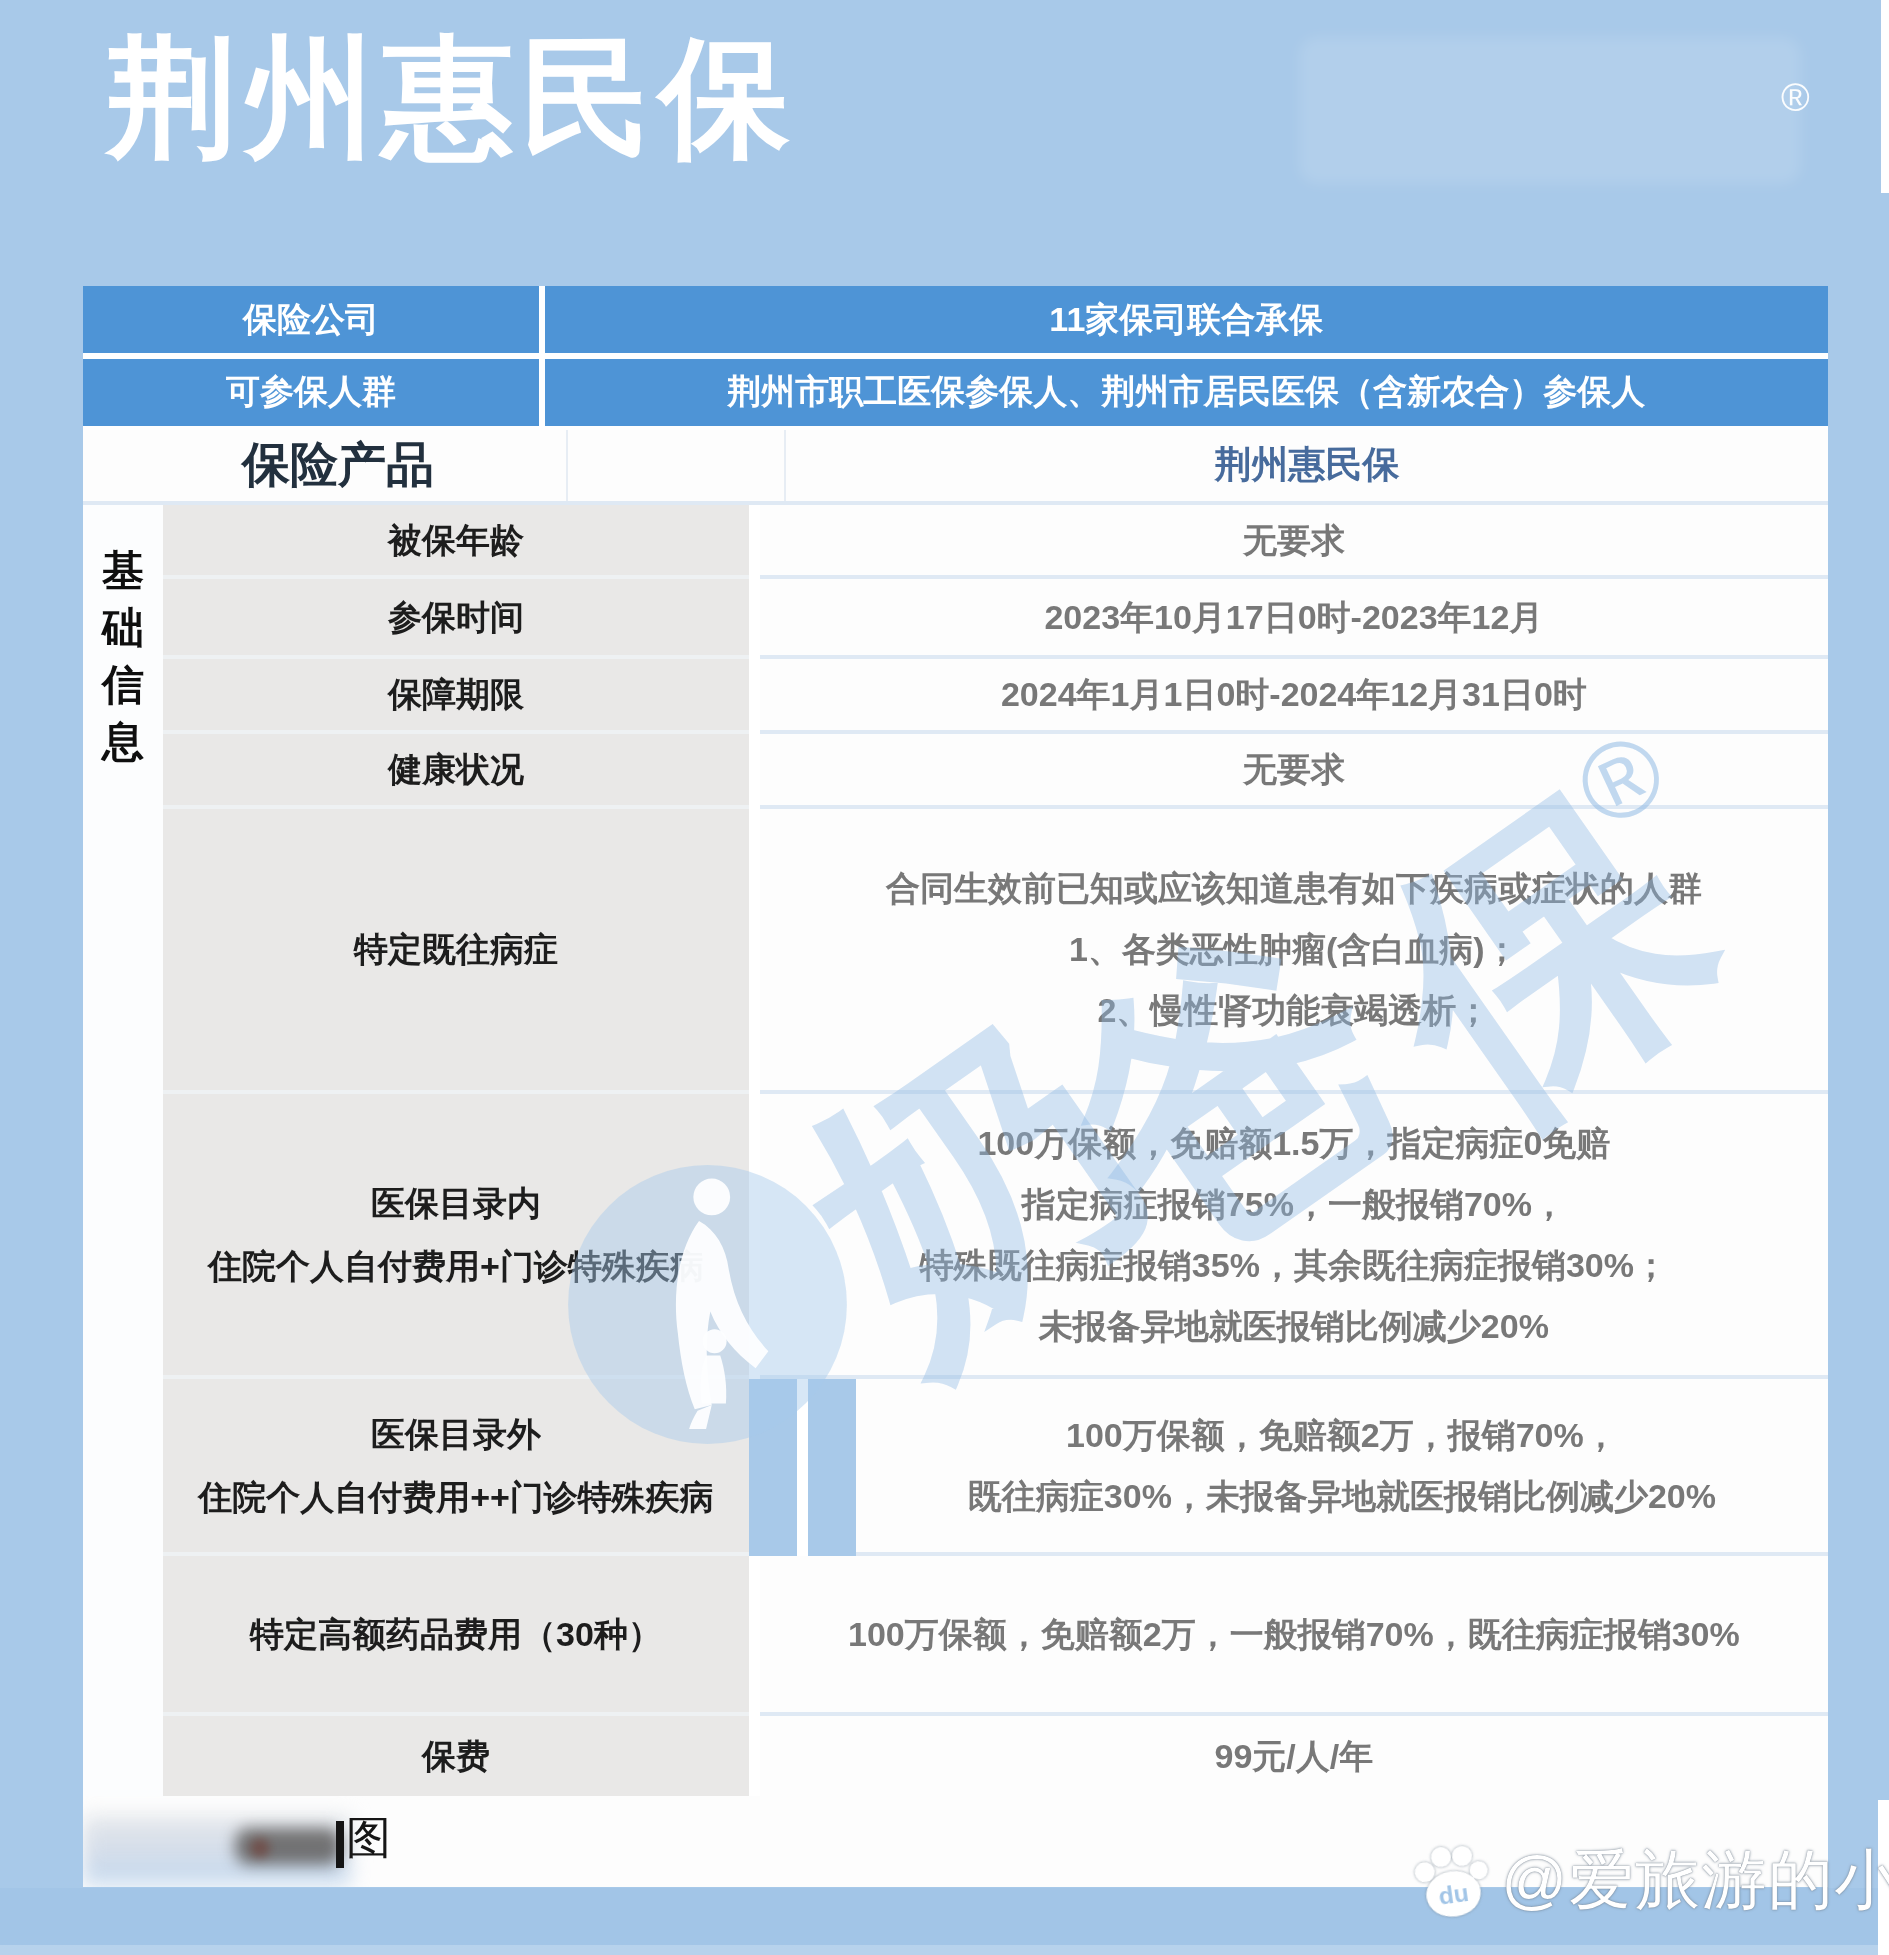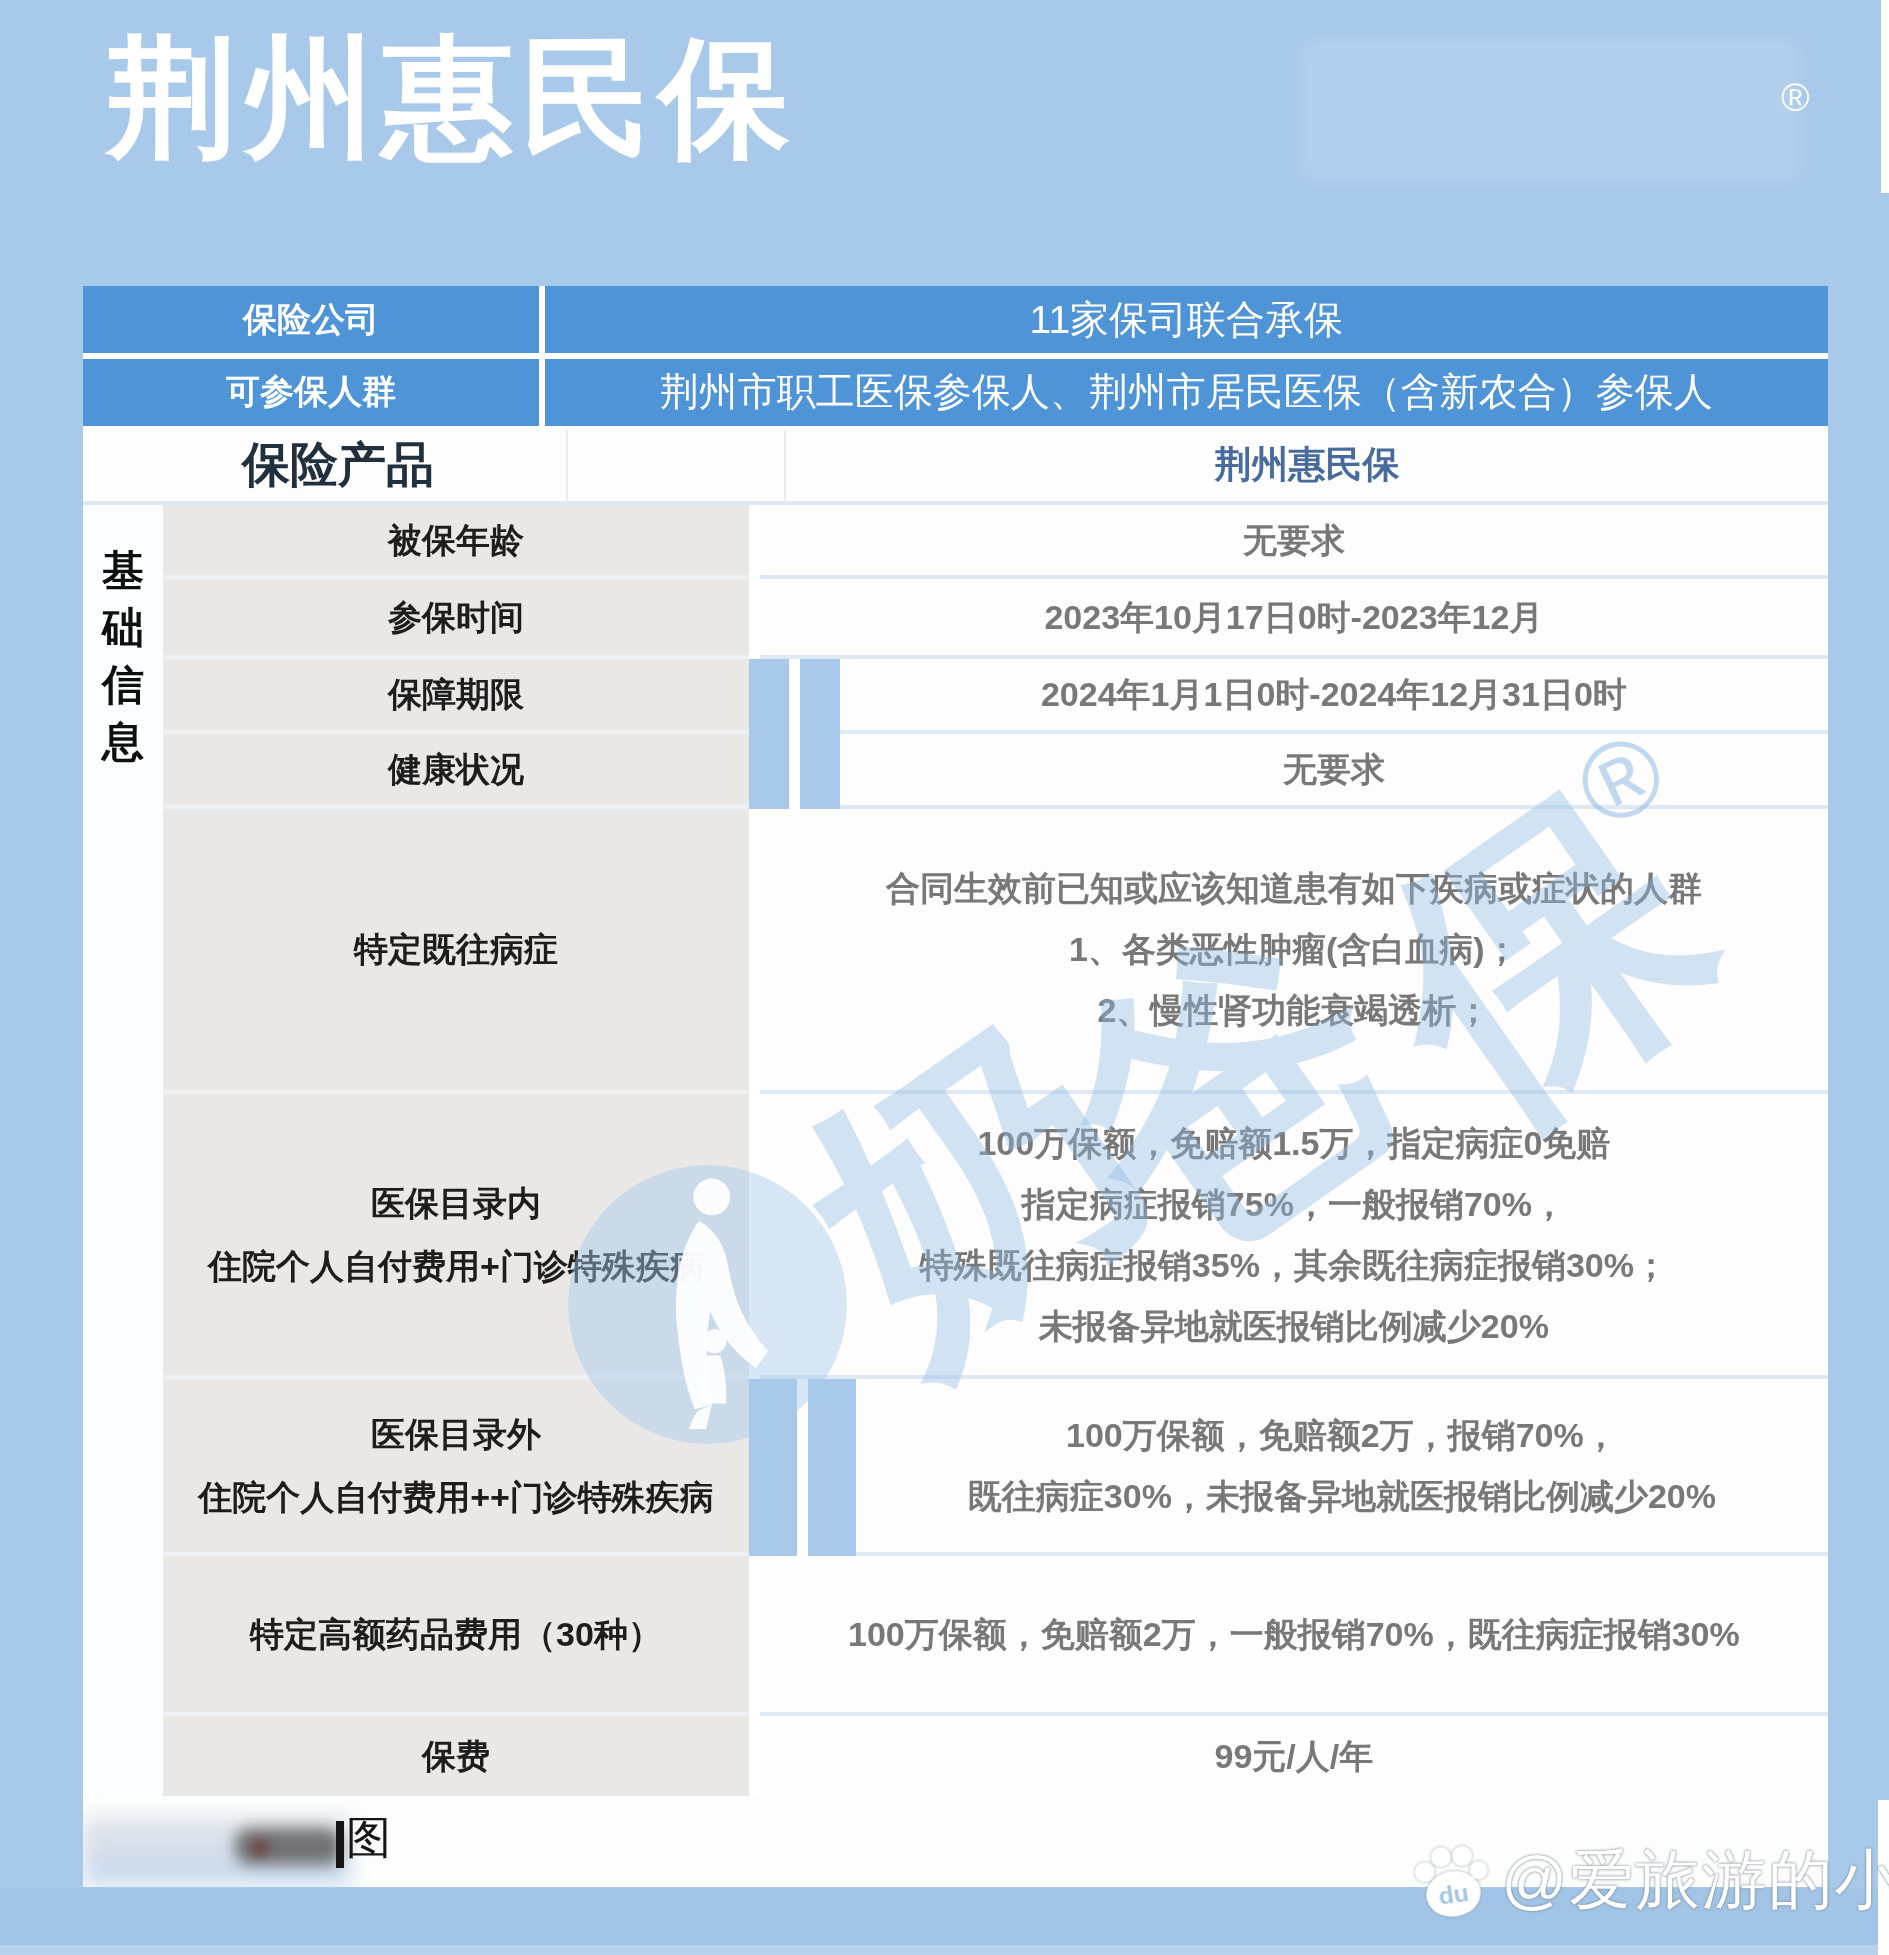--- a/index.html
+++ b/index.html
@@ -26,21 +26,21 @@
   .tbl{left:83px;top:286px;width:1745px;}
   .row{display:flex;width:100%;}
   .r-blue{background:#4e94d6;height:67px;}
   .r-blue .lbl{
     width:456px;display:flex;align-items:center;justify-content:center;
     color:#ffffff;font-size:34px;font-weight:700;
   }
   .r-blue .vdiv{width:5.7px;background:#ffffff;}
   .r-blue .val{
     flex:1;display:flex;align-items:center;justify-content:center;
-    color:#ffffff;font-size:39px;font-weight:400;
+    color:#ffffff;font-size:34px;font-weight:700;
   }
   .gap-white{height:5.7px;background:#ffffff;}
   .gap-white2{height:4.3px;background:#ffffff;}
   .r-product{background:#fdfdfd;height:71px;}
   .r-product .lbl{
     width:456px;display:flex;align-items:center;justify-content:center;
     color:#22303e;font-size:48px;font-weight:700;border-right:2.9px solid #e7edf4;padding-left:27px;
   }
   .r-product .mid{width:216px;border-right:2.9px solid #e7edf4;}
   .r-product .val{
@@ -64,21 +64,21 @@
   }
   .brow .bgap{width:10.8px;background:#ffffff;}
   .brow .bv{
     flex:1;background:#fdfdfd;display:flex;flex-direction:column;
     align-items:center;justify-content:center;text-align:center;
     color:#787878;font-size:34px;font-weight:700;line-height:61px;
     border-bottom:4.3px solid #dfe9f4;box-sizing:border-box;
   }
   .brow:last-child .bl{border-bottom:none;}
   .brow:last-child .bv{border-bottom:none;}
-  .h103{height:74px;} .h112{height:80px;} .h104{height:75px;gap:40px;}
+  .h103{height:74px;} .h112{height:80px;} .h104{height:75px;}
   .h396{height:285px;} .h247{height:177px;gap:48px;} .h223{height:160px;}
   
   .caption{position:relative;width:100%;height:91px;background:#fdfdfd;overflow:hidden;}
   .smudge{
     position:absolute;left:0;top:20px;width:267px;height:69px;
     background:linear-gradient(180deg,rgba(225,228,232,0.9) 0%,rgba(190,205,225,0.7) 60%,rgba(150,190,230,0.55) 100%);
     filter:blur(10px);
   }
   .smudge-dark{
     position:absolute;left:152px;top:32px;width:106px;height:37px;

